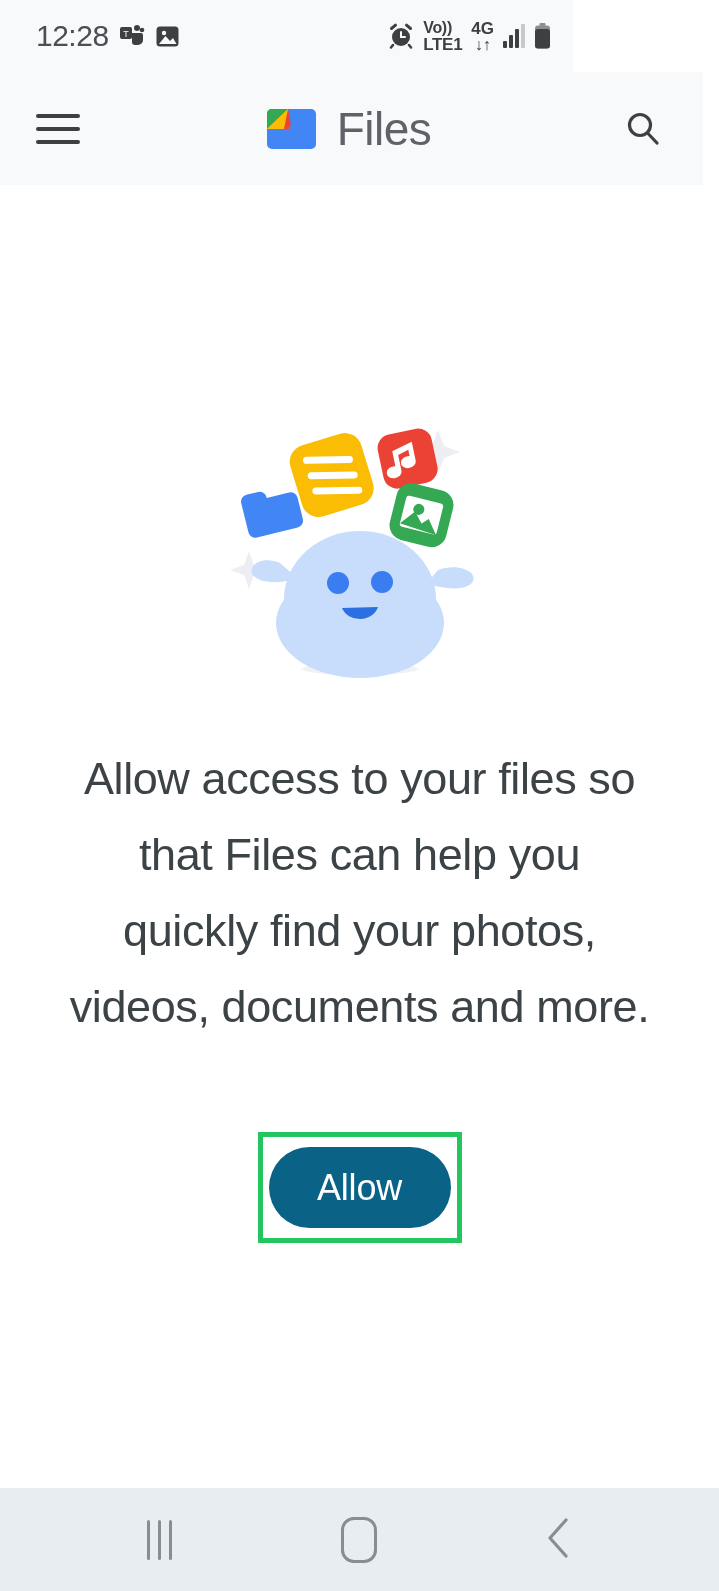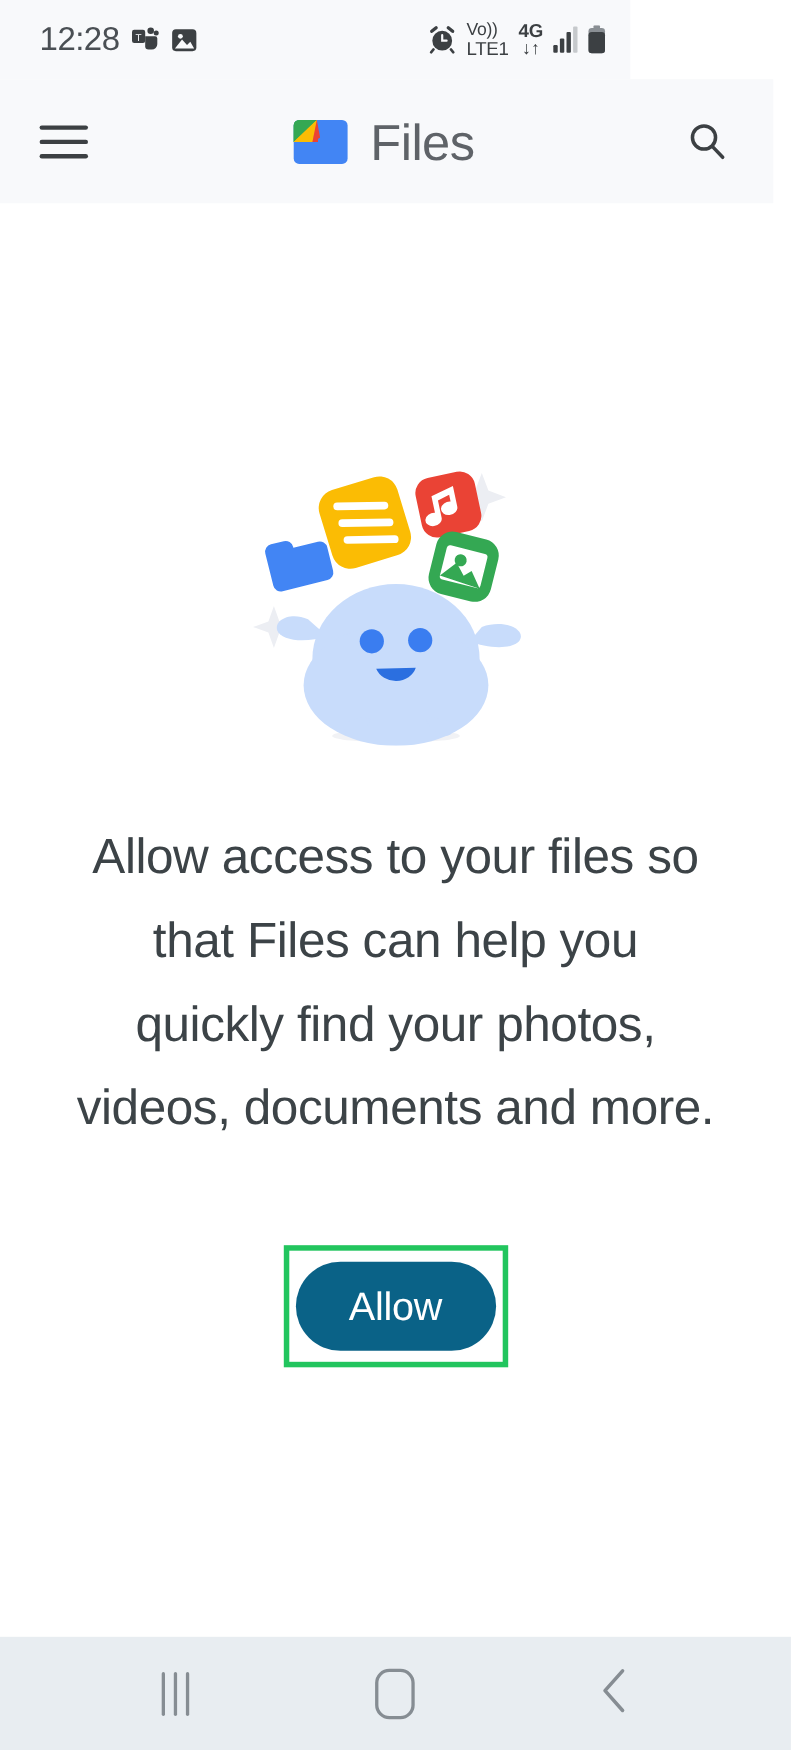--- a/index.html
+++ b/index.html
@@ -25,22 +25,22 @@
   }
   .teams-icon{ width:26px; height:26px; position:relative; display:block; }
   .img-icon{ width:25px; height:25px; position:relative; display:block; }
 
   .status-right{ display:flex; align-items:center; gap:9px; }
   .alarm-icon{ width:26px; height:26px; display:block; }
   .net-stack{
     display:flex; flex-direction:column; align-items:flex-start;
     line-height:1.0; color:#3c4043;
   }
-  .net-stack .r1{ font-size:16px; font-weight:normal; letter-spacing:-0.3px;}
-  .net-stack .r2{ font-size:17px; font-weight:normal; letter-spacing:-0.3px;}
+  .net-stack .r1{ font-size:16px; font-weight:bold; letter-spacing:-0.3px;}
+  .net-stack .r2{ font-size:17px; font-weight:bold; letter-spacing:-0.3px;}
   .g4-stack{
     display:flex; flex-direction:column; align-items:center; line-height:1.0;
     color:#3c4043;
   }
   .g4-stack .r1{ font-size:17px; font-weight:bold; }
   .g4-stack .r2{ font-size:16px; font-weight:bold; }
   .signal-bars{ display:flex; align-items:flex-end; gap:2px; height:24px; }
   .signal-bars i{ display:block; width:4px; background:#3c4043; border-radius:1px;}
   .signal-bars i:nth-child(1){height:7px;}
   .signal-bars i:nth-child(2){height:13px;}

